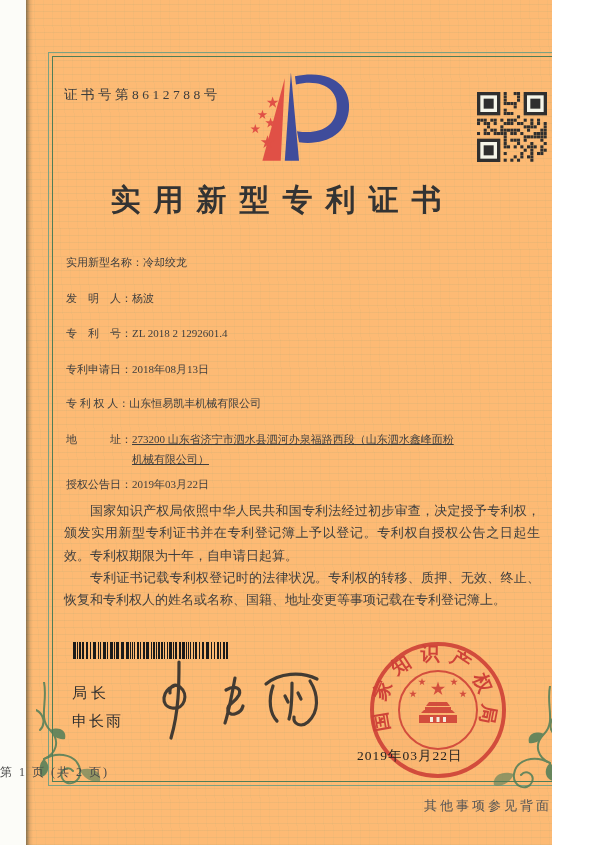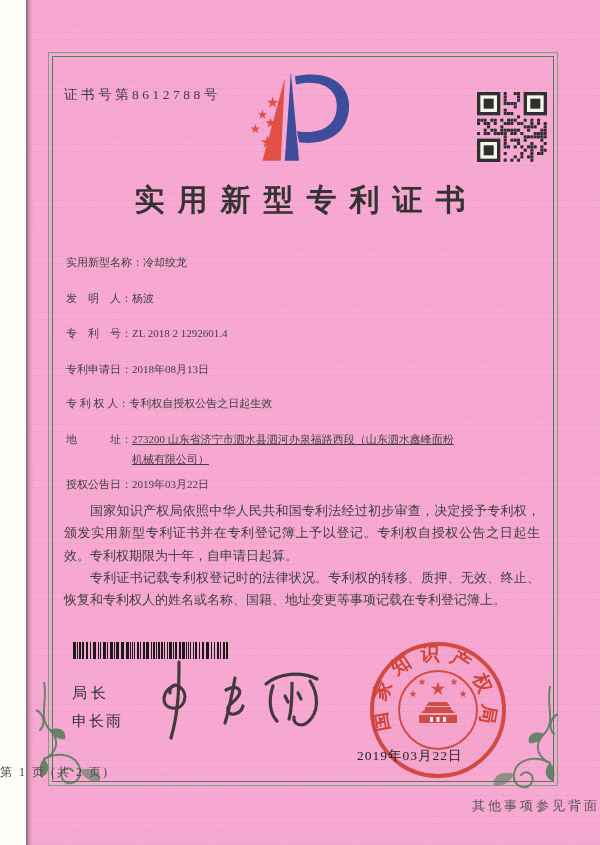--- a/index.html
+++ b/index.html
@@ -1,17 +1,17 @@
 <!DOCTYPE html>
 <html><head>
 <meta charset="utf-8">
 <style>
   html,body{margin:0;padding:0;background:#ffffff;}
-  #page{position:relative;width:600px;height:845px;overflow:hidden;
-        background:#f9a8d4;
+  #page{position:relative;width:552px;height:845px;overflow:hidden;
+        background:#fdba74;
         font-family:"Liberation Serif","DejaVu Serif",serif;color:#3c3c3c;}
   #texture{position:absolute;inset:0;pointer-events:none;
         background:
           repeating-linear-gradient(0deg, rgba(110,150,115,0.09) 0 1px, transparent 1px 7px),
           repeating-linear-gradient(88deg, rgba(120,160,125,0.05) 0 1px, transparent 1px 9px);}
   .scan-edge-white{position:absolute;left:0;top:0;bottom:0;width:26px;background:#fcfcf8;}
   .scan-edge-dark{position:absolute;left:26px;top:0;bottom:0;width:7px;
         background:linear-gradient(to right, rgba(45,55,45,0.55), rgba(45,55,45,0.12) 55%, transparent);}
   .frame-outer{position:absolute;left:48px;top:52px;width:508px;height:732px;
         border:1px solid #7ca182;}
@@ -215,21 +215,21 @@
   <div class="abs field f1">
     <span>发　明　人：</span><span class="val">杨波</span>
   </div>
   <div class="abs field f2">
     <span>专　利　号：</span><span class="val">ZL 2018 2 1292601.4</span>
   </div>
   <div class="abs field f3">
     <span>专利申请日：</span><span class="val">2018年08月13日</span>
   </div>
   <div class="abs field f4">
-    <span>专 利 权 人：</span><span class="val">专利权自授权公告之日起生效</span>
+    <span>专 利 权 人：</span><span class="val">山东恒易凯丰机械有限公司</span>
   </div>
   <div class="abs field f5 addr">
     <span>地　　　址：</span><span class="val">273200 山东省济宁市泗水县泗河办泉福路西段（山东泗水鑫峰面粉机械有限公司）</span>
   </div>
 
   <div class="abs field grant1">
     <span>授权公告日：</span><span class="val">2019年03月22日</span>
   </div>
 
   <div class="abs paras">

